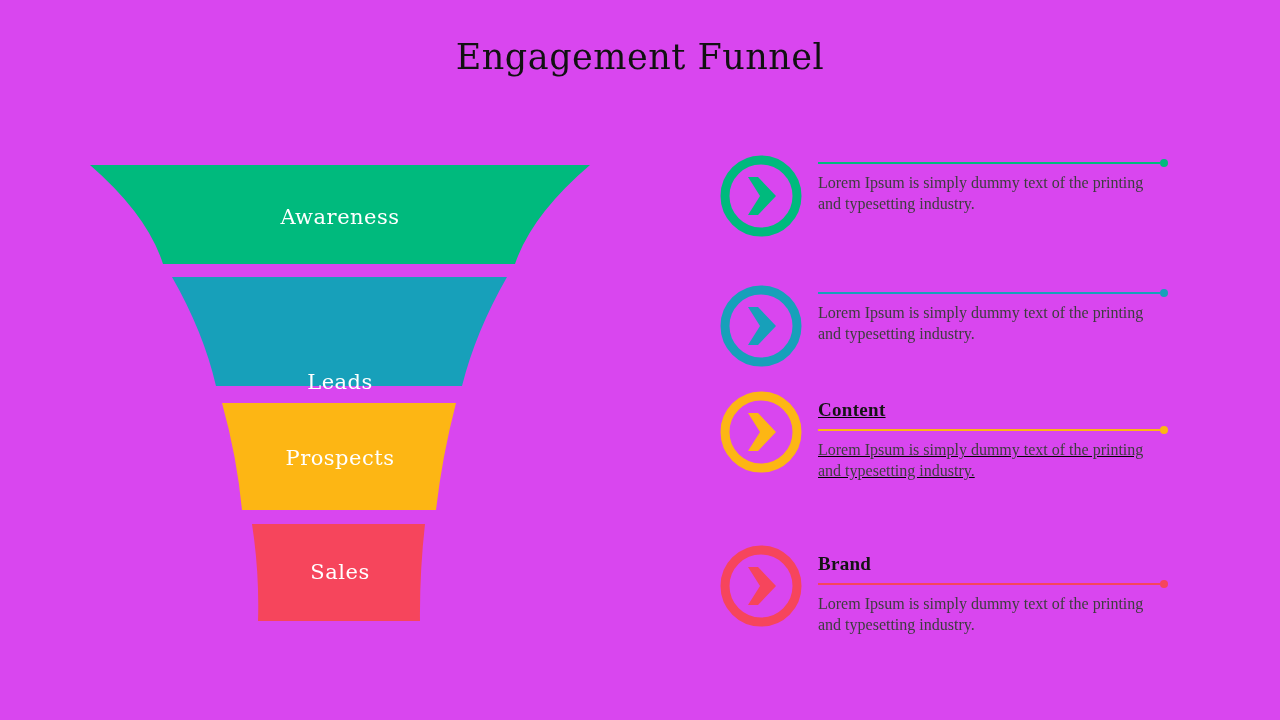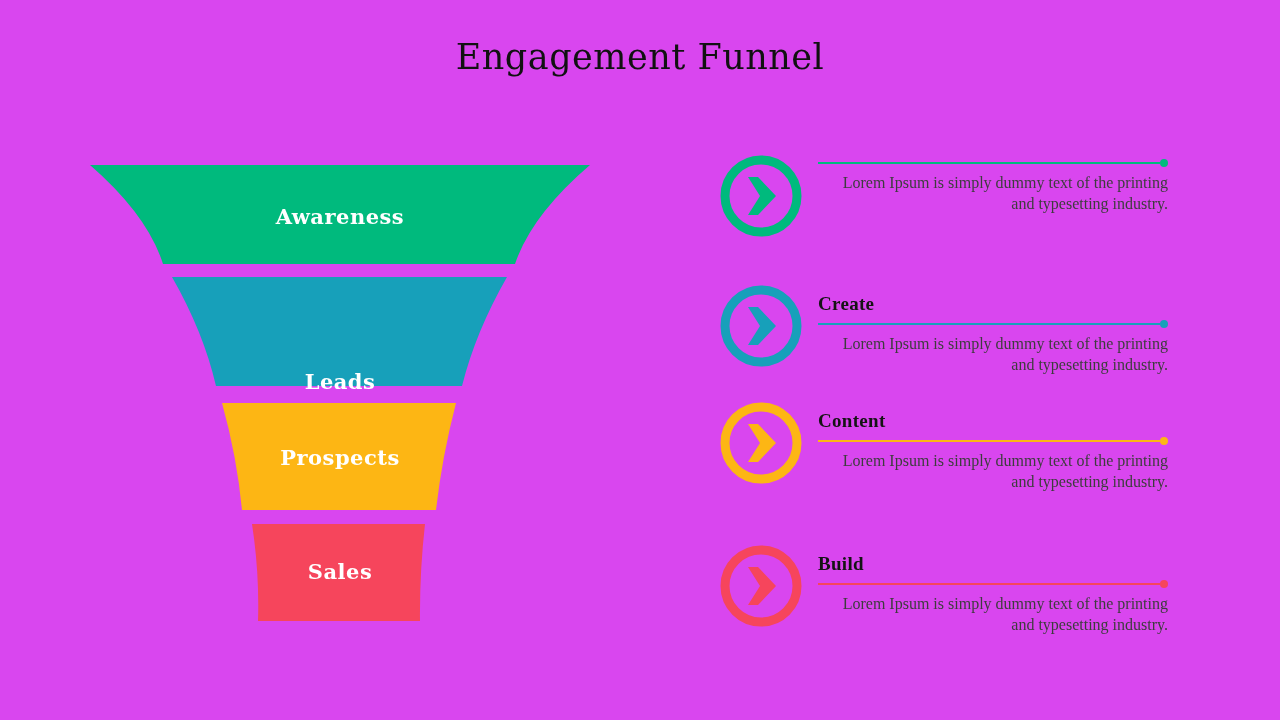--- a/index.html
+++ b/index.html
@@ -10,46 +10,46 @@
     position:absolute;top:36px;left:0;width:100%;margin:0;
     text-align:center;font-family:"DejaVu Serif",serif;font-weight:500;
     font-size:35px;line-height:42px;color:#111111;letter-spacing:0.5px;
   }
 
   
   .funnel{position:absolute;left:80px;top:160px;width:520px;height:470px;}
   .funnel svg{position:absolute;left:0;top:0;}
   .funnel-label{
     position:absolute;left:0;width:520px;text-align:center;
-    font-family:"DejaVu Serif",serif;font-weight:bold;font-size:21px;line-height:28px;
+    font-family:"DejaVu Serif",serif;font-weight:normal;font-size:21px;line-height:28px;
     color:#ffffff;letter-spacing:0.5px;
   }
   .fl-0{top:43px;}
   .fl-1{top:164px;margin-top:44px;}
   .fl-2{top:284px;}
   .fl-3{top:398px;}
 
   
   .item{position:absolute;left:720px;width:448px;height:100px;display:flex;align-items:flex-start;}
   .it-0{top:155px;}
   .it-1{top:285px;}
-  .it-2{top:402px;}
+  .it-2{top:391px;text-decoration:underline;}
   .it-3{top:545px;}
   .item-icon{flex:0 0 82px;width:82px;height:82px;}
   .item-body{flex:1;margin-left:16px;position:relative;}
   .item-title{
     margin:6px 0 0 0;font-family:"Liberation Serif",serif;font-weight:bold;
     font-size:19px;line-height:25px;color:#141414;letter-spacing:0.3px;
   }
   .item-rule{display:flex;align-items:center;margin-top:4px;height:8px;}
   .rule-line{flex:1;height:2px;}
   .rule-dot{width:8px;height:8px;border-radius:50%;margin-left:0px;}
   .item-desc{
     margin:5px 0 0 0;font-family:"Liberation Serif",serif;
-    font-size:16px;line-height:21px;color:#3d3d3d;max-width:350px;text-align:right;
+    font-size:16px;line-height:21px;color:#3d3d3d;max-width:350px;
   }
 </style>
 </head>
 <body>
 
 <div class="slide">
 
   <h1 class="slide-title">Engagement Funnel</h1>
 
   <div class="funnel">
@@ -78,21 +78,20 @@
       <p class="item-desc">Lorem Ipsum is simply dummy text of the printing and typesetting industry.</p>
     </div>
   </div>
 
   <div class="item it-1">
     <svg class="item-icon" width="82" height="82" viewBox="0 0 82 82">
       <circle cx="41" cy="41" r="36" fill="none" stroke-width="9" stroke="#17A0BA"></circle>
       <polygon points="28,22 38,22 56,41 38,60 28,60 40,41" fill="#17A0BA"></polygon>
     </svg>
     <div class="item-body">
-      <h3 class="item-title">Create</h3>
       <div class="item-rule">
         <div class="rule-line" style="background-color: rgb(23, 160, 186);"></div>
         <div class="rule-dot" style="background-color: rgb(23, 160, 186);"></div>
       </div>
       <p class="item-desc">Lorem Ipsum is simply dummy text of the printing and typesetting industry.</p>
     </div>
   </div>
 
   <div class="item it-2">
     <svg class="item-icon" width="82" height="82" viewBox="0 0 82 82">
@@ -108,21 +107,21 @@
       <p class="item-desc">Lorem Ipsum is simply dummy text of the printing and typesetting industry.</p>
     </div>
   </div>
 
   <div class="item it-3">
     <svg class="item-icon" width="82" height="82" viewBox="0 0 82 82">
       <circle cx="41" cy="41" r="36" fill="none" stroke-width="9" stroke="#F6455C"></circle>
       <polygon points="28,22 38,22 56,41 38,60 28,60 40,41" fill="#F6455C"></polygon>
     </svg>
     <div class="item-body">
-      <h3 class="item-title">Build</h3>
+      <h3 class="item-title">Brand</h3>
       <div class="item-rule">
         <div class="rule-line" style="background-color: rgb(246, 69, 92);"></div>
         <div class="rule-dot" style="background-color: rgb(246, 69, 92);"></div>
       </div>
       <p class="item-desc">Lorem Ipsum is simply dummy text of the printing and typesetting industry.</p>
     </div>
   </div>
 
 </div>
 

